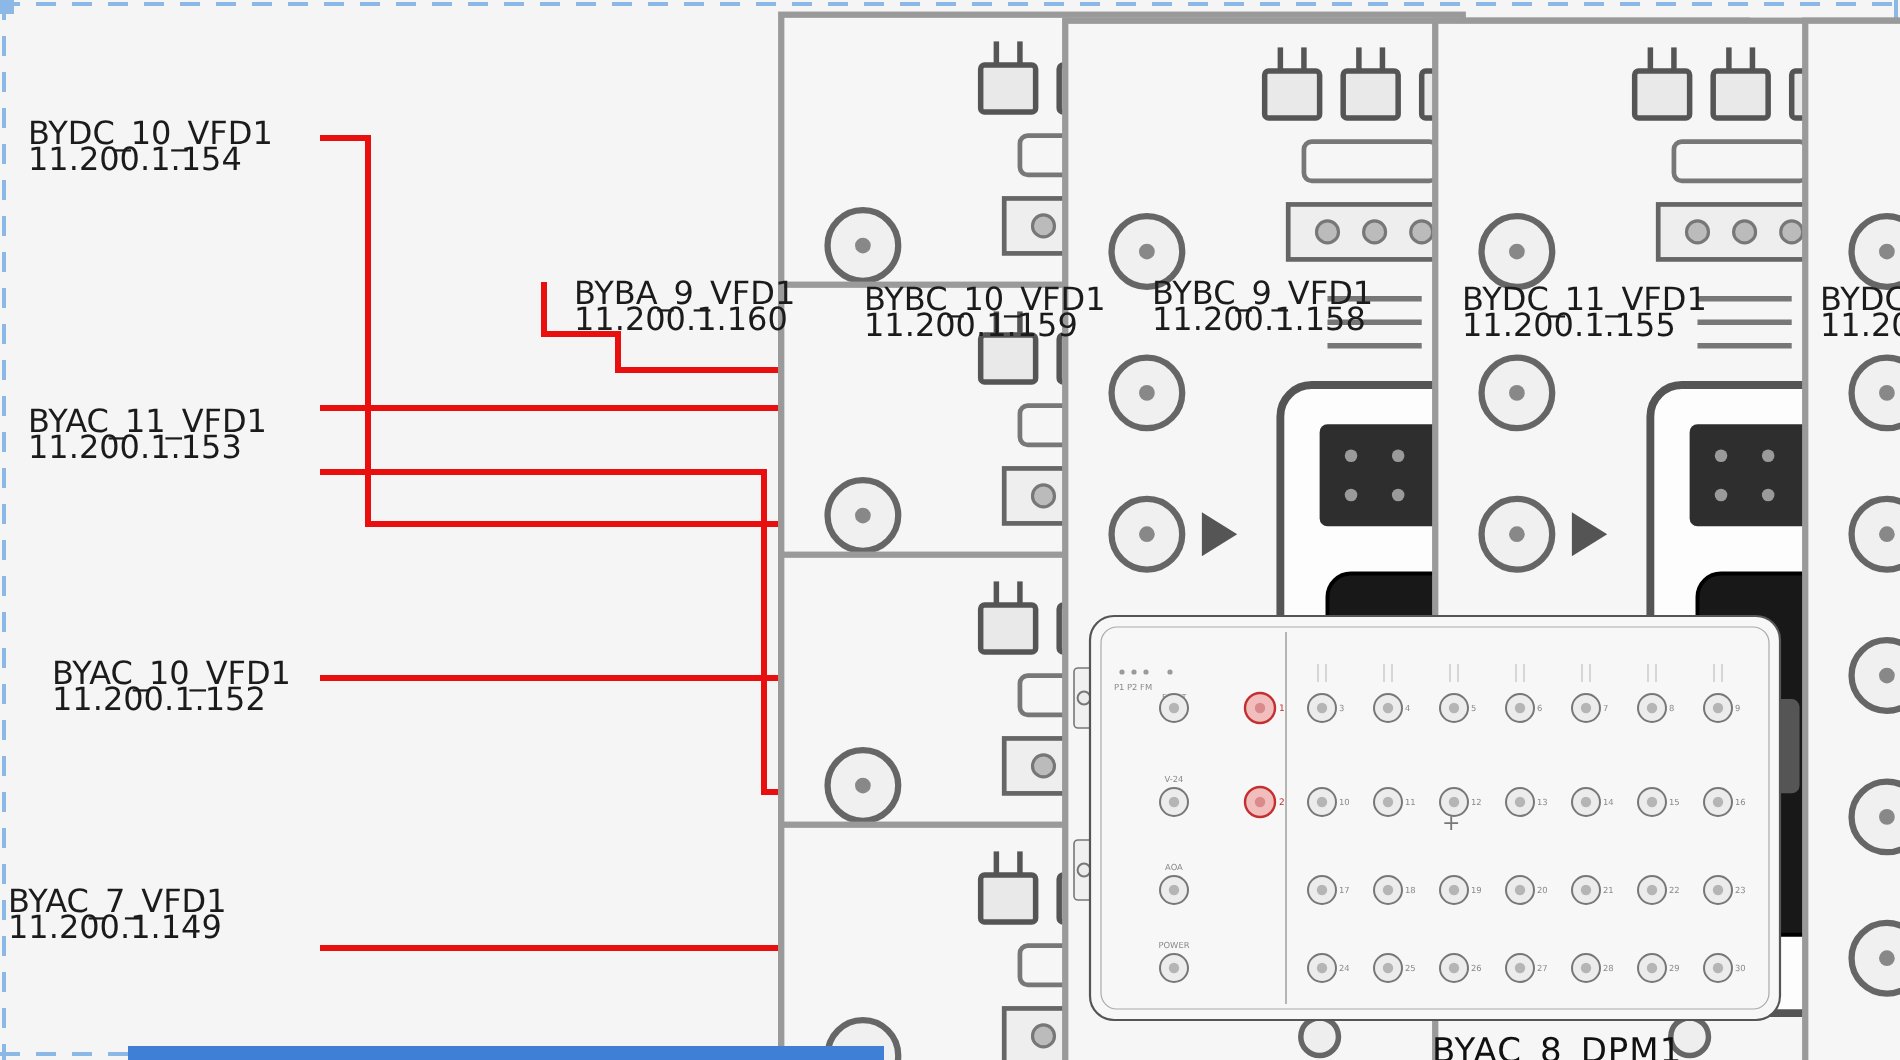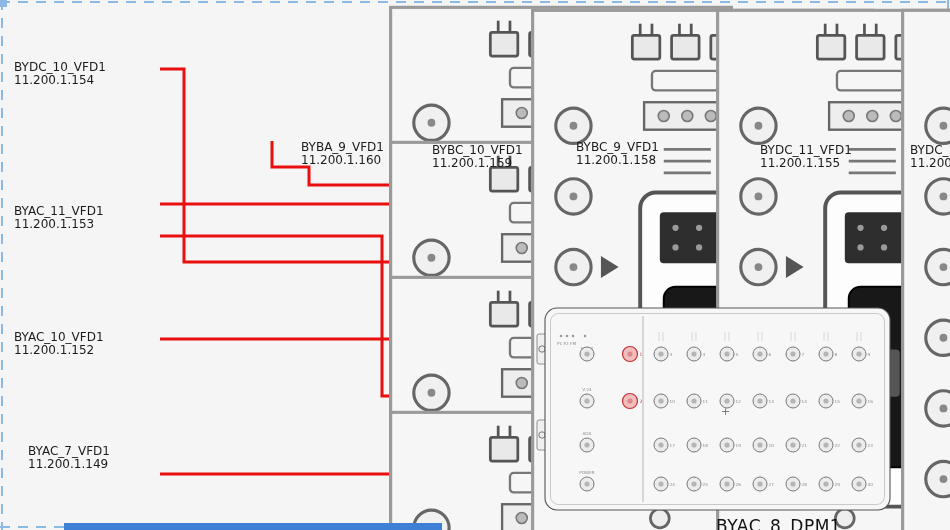--- a/index.html
+++ b/index.html
@@ -8,21 +8,21 @@
   .stage{position:absolute;inset:0;width:950px;height:530px;}
   svg{font-family:"DejaVu Sans","Liberation Sans",sans-serif;}
   .cable{fill:none;stroke:#e90f0f;stroke-width:3;stroke-linejoin:miter;stroke-linecap:butt;}
   .ring{fill:#ececec;stroke:#777;stroke-width:1;}
   .pin{fill:#b5b5b5;}
   .red-ring{fill:#f2bdbd;stroke:#c43030;stroke-width:1.2;}
   .red-pin{fill:#d98a8a;}
   .tinytxt{font-size:4.2px;fill:#8a8a8a;}
   .red-num{font-size:4.5px;fill:#c43030;}
   .tab{fill:#f0f0f0;stroke:#777;stroke-width:0.8;}
-  .dev-label{position:absolute;font-size:12px;line-height:12.5px;color:#1b1b1b;white-space:nowrap;}
+  .dev-label{position:absolute;font-size:16px;line-height:12.5px;color:#1b1b1b;white-space:nowrap;}
   .dpm-label{position:absolute;font-size:17px;color:#111;letter-spacing:0.5px;white-space:nowrap;}
 </style>
 </head>
 <body>
 
 <div class="stage">
 <svg width="950" height="530" viewBox="0 0 950 530">
   <defs>
     <symbol id="vfd" viewBox="0 0 88 135">
       <rect x="0.6" y="0.6" width="86.8" height="133.8" fill="#f6f6f6" stroke="#9a9a9a" stroke-width="0.8"></rect>
@@ -289,41 +289,41 @@
 
 
 <div class="dev-label" style="left:14px;top:61px">
   <div>BYDC_10_VFD1</div>
   <div>11.200.1.154</div>
 </div>
 <div class="dev-label" style="left:14px;top:205px">
   <div>BYAC_11_VFD1</div>
   <div>11.200.1.153</div>
 </div>
-<div class="dev-label" style="left:14px;top:331px">
+<div class="dev-label" style="left:26px;top:331px">
   <div>BYAC_10_VFD1</div>
   <div>11.200.1.152</div>
 </div>
-<div class="dev-label" style="left:28px;top:445px">
+<div class="dev-label" style="left:4px;top:445px">
   <div>BYAC_7_VFD1</div>
   <div>11.200.1.149</div>
 </div>
-<div class="dev-label" style="left:301px;top:141px">
+<div class="dev-label" style="left:287px;top:141px">
   <div>BYBA_9_VFD1</div>
   <div>11.200.1.160</div>
 </div>
 <div class="dev-label" style="left:432px;top:144px">
   <div>BYBC_10_VFD1</div>
   <div>11.200.1.159</div>
 </div>
 <div class="dev-label" style="left:576px;top:141px">
   <div>BYBC_9_VFD1</div>
   <div>11.200.1.158</div>
 </div>
-<div class="dev-label" style="left:760px;top:144px">
+<div class="dev-label" style="left:731px;top:144px">
   <div>BYDC_11_VFD1</div>
   <div>11.200.1.155</div>
 </div>
 <div class="dev-label" style="left:910px;top:144px">
   <div>BYDC_12</div>
   <div>11.200.1</div>
 </div>
 <div class="dpm-label" style="left:716px;top:516px">BYAC_8_DPM1</div>
 </div>
 

